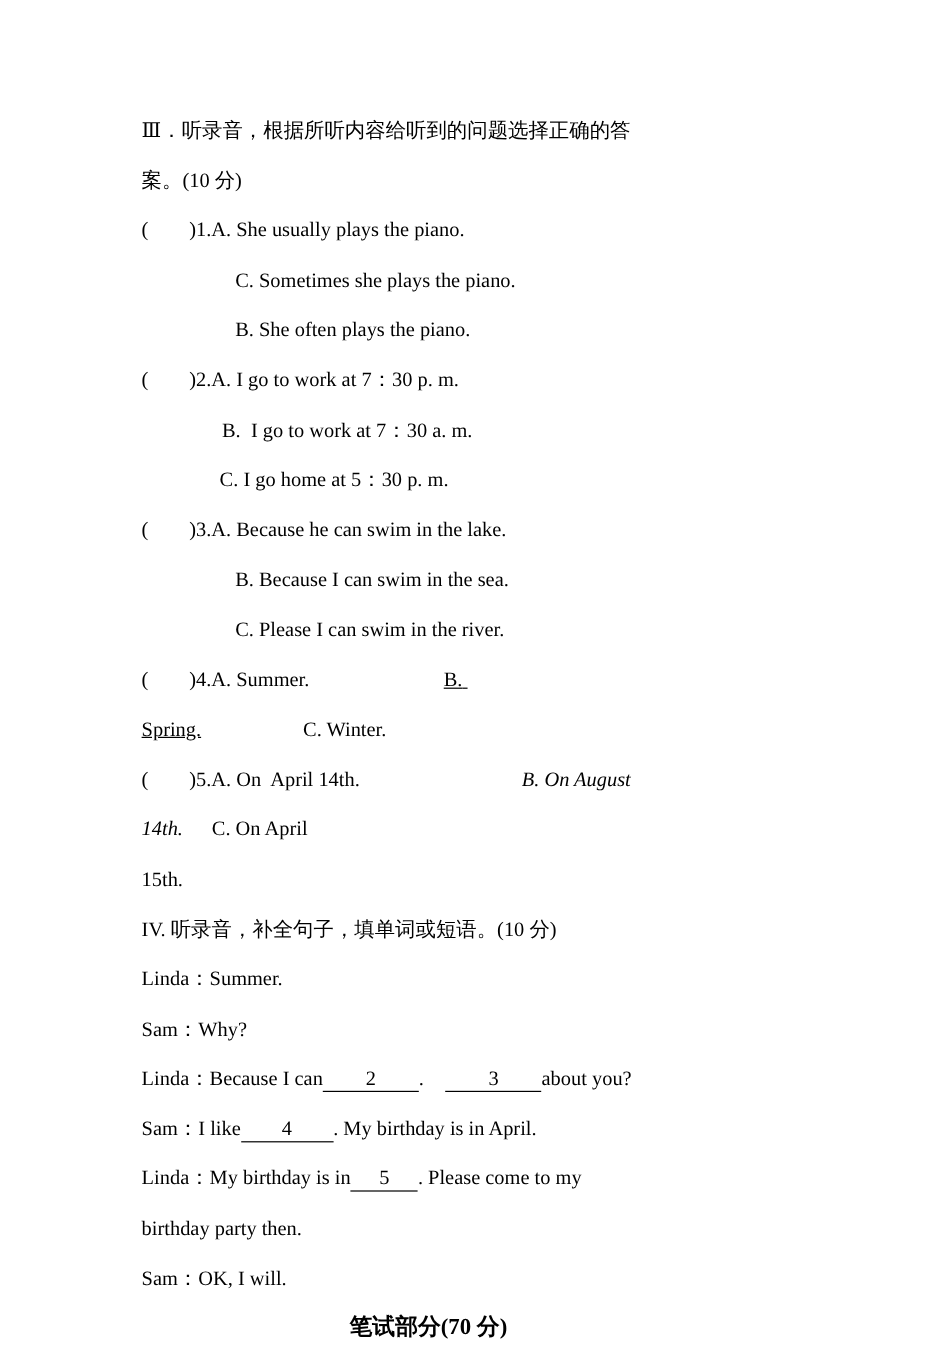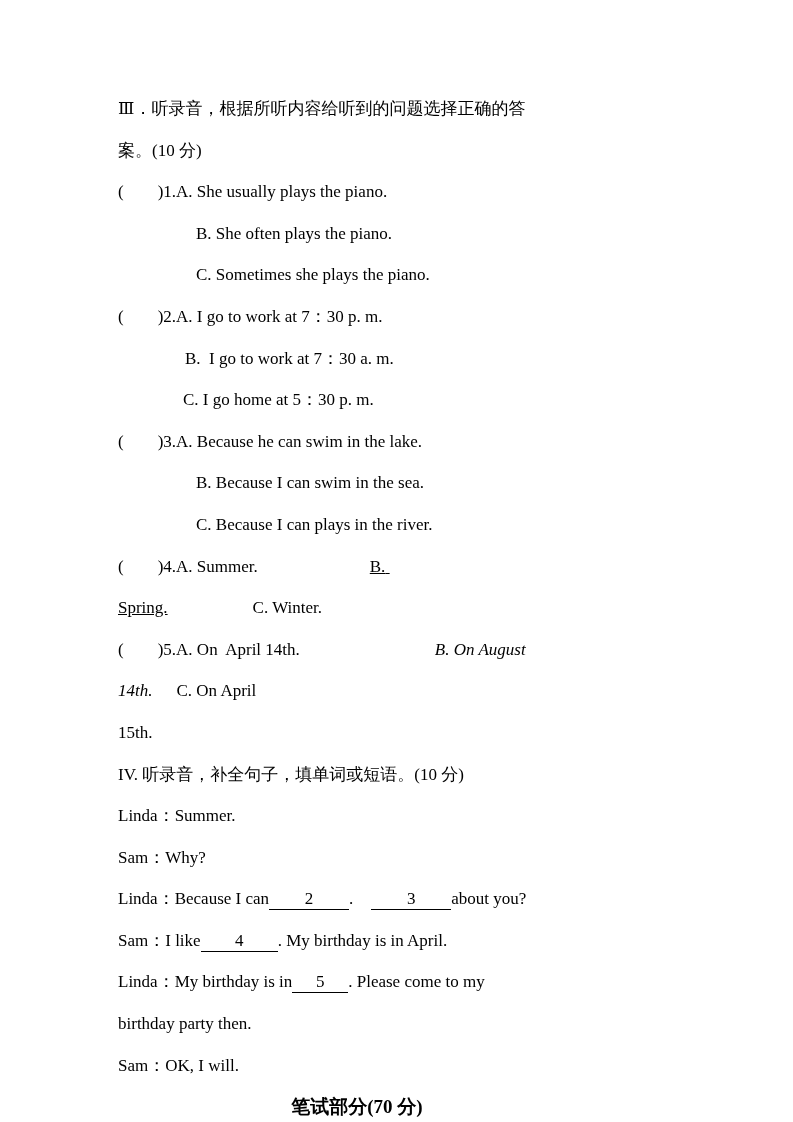--- a/index.html
+++ b/index.html
@@ -49,30 +49,30 @@
   }
 </style>
 </head>
 <body>
 
 <div class="page">
 
   <p class="line">Ⅲ．听录音，根据所听内容给听到的问题选择正确的答案。(10 分)</p>
 
   <p class="line">(        )1.A. She usually plays the piano.</p>
+  <p class="line ind-a">C. Sometimes she plays the piano.</p>
   <p class="line ind-a">B. She often plays the piano.</p>
-  <p class="line ind-a">C. Sometimes she plays the piano.</p>
 
   <p class="line">(        )2.A. I go to work at 7：30 p. m.</p>
   <p class="line ind-b">B.  I go to work at 7：30 a. m.</p>
   <p class="line ind-c">C. I go home at 5：30 p. m.</p>
 
   <p class="line">(        )3.A. Because he can swim in the lake.</p>
   <p class="line ind-a">B. Because I can swim in the sea.</p>
-  <p class="line ind-a">C. Because I can plays in the river.</p>
+  <p class="line ind-a">C. Please I can swim in the river.</p>
 
   <p class="line"><span>(        )4.A. Summer.</span><span class="ml-q4b">B. Spring.</span><span class="ml-q4c">C. Winter.</span></p>
 
   <p class="line"><span>(        )5.A. On  April 14th.</span><span class="ml-q5b">B. On August 14th.</span><span class="ml-q5c">C. On April</span></p>
 
   <p class="line">15th.</p>
 
   <p class="line">IV. 听录音，补全句子，填单词或短语。(10 分)</p>
 
 

